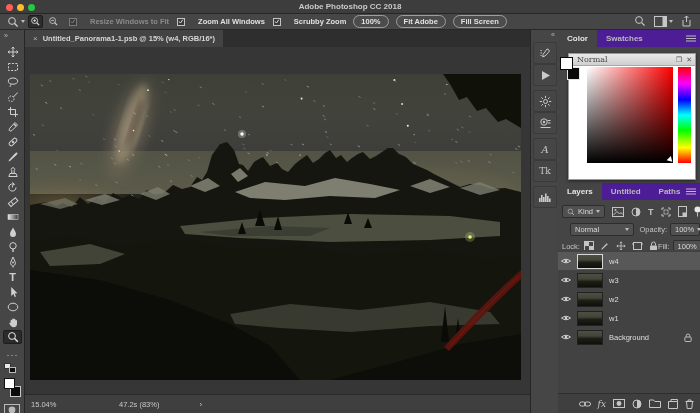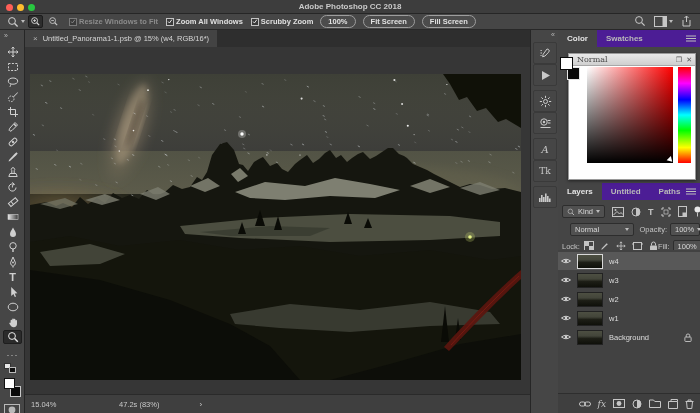--- a/index.html
+++ b/index.html
@@ -13,42 +13,42 @@
   .light{width:7px;height:7px;border-radius:50%}
   .l-red{background:#ff5f57}.l-yel{background:#febc2e}.l-grn{background:#28c840}
   .win-title{font-size:8px;font-weight:bold;color:#cacaca}
 
   
   .optionsbar{position:absolute;left:0;top:14px;width:700px;height:16px;background:#464646;border-bottom:1px solid #282828;display:flex;align-items:center}
   .ob-toolicon{margin-left:7px;display:flex;align-items:center;gap:2px}
   .chev{width:0;height:0;border-left:2.5px solid transparent;border-right:2.5px solid transparent;border-top:3px solid #bdbdbd}
   .ob-zbtn{width:15px;height:13px;margin-left:3px;border-radius:2px;display:flex;align-items:center;justify-content:center}
   .ob-zbtn.active{background:#2d2d2d;border:1px solid #1d1d1d}
-  .cbrow{display:flex;align-items:center;margin-left:8px;gap:2px;white-space:nowrap}
+  .cbrow{display:flex;align-items:center;margin-left:8px;gap:13px;white-space:nowrap}
   .cbox{width:8px;height:8px;border:1px solid #c3c3c3;background:#3a3a3a;display:flex;align-items:center;justify-content:center}
   .cbox.dis{border-color:#7a7a7a}
   .cblabel{font-size:7.5px;font-weight:bold;color:#e0e0e0}
   .cblabel.dis{color:#8b8b8b}
   .ob-btn{margin-left:7px;height:13px;line-height:11px;padding:0 7px;border:1px solid #9d9d9d;border-radius:7px;background:#4c4c4c;font-size:7.5px;font-weight:bold;color:#e2e2e2}
   .ob-right{position:absolute;right:8px;top:15px;display:flex;align-items:center;gap:8px}
 
   
   .toolbar{position:absolute;left:0;top:30px;width:25px;height:383px;background:#464646;border-right:1px solid #262626}
   .tb-expand{position:absolute;left:4px;top:2px;color:#b8b8b8;font-size:7px;letter-spacing:-1px}
   .tool{position:absolute;left:3px;width:19px;height:14px;display:flex;align-items:center;justify-content:center}
   .tool.active{background:#2b2b2b;border-radius:2px;border:1px solid #1e1e1e}
   .tool-ellipsis{color:#c9c9c9;font-size:9px;letter-spacing:1px}
   .swatch-fg{position:absolute;left:4px;width:11px;height:11px;background:#fff;border:1px solid #111;z-index:2}
   .swatch-bg{position:absolute;left:10px;width:11px;height:11px;background:#0a0a0a;border:1px solid #c9c9c9;z-index:1}
 
   
   .tabbar{position:absolute;left:25px;top:30px;width:505px;height:17px;background:#2e2e2e}
   .doc-tab{position:absolute;left:0;top:0;height:17px;padding:0 8px;background:#434343;display:flex;align-items:center;gap:5px}
   .doc-close{color:#b0b0b0;font-size:8px}
-  .doc-title{font-size:7.5px;font-weight:normal;color:#d6d6d6;white-space:nowrap}
+  .doc-title{font-size:7.5px;font-weight:bold;color:#d6d6d6;white-space:nowrap}
   .canvas{position:absolute;left:25px;top:47px;width:505px;height:347px;background:#363636;overflow:hidden}
   .artwork{position:absolute;left:5px;top:27px;width:491px;height:306px}
 
   
   .statusbar{position:absolute;left:25px;top:394px;width:505px;height:19px;background:#3f3f3f;border-top:1px solid #2a2a2a;display:flex;align-items:center}
   .st-zoom{margin-left:6px;width:60px;color:#c9c9c9;font-size:7.5px}
   .st-info{margin-left:28px;color:#c9c9c9;font-size:7.5px}
   .st-chev{margin-left:40px;color:#c9c9c9;font-size:8px}
 
   
@@ -148,21 +148,21 @@
   </div>
   <div class="cbrow">
     <div class="cbox">
       <svg width="7" height="7" viewBox="0 0 8 8">
           <polyline points="1.5,4 3.2,6 6.5,1.5" fill="none" stroke="#f0f0f0" stroke-width="1.2"></polyline>
         </svg>
     </div>
     <span class="cblabel">Scrubby Zoom</span>
   </div>
   <button class="ob-btn">100%</button>
-  <button class="ob-btn">Fit Screen</button>
+  <button class="ob-btn">Fit Adobe</button>
   <button class="ob-btn">Fill Screen</button>
 </div>
 <div class="ob-right">
   <svg width="12" height="12" viewBox="0 0 12 12">
       <circle cx="5" cy="5" r="3.4" fill="none" stroke="#c6c6c6"></circle>
       <line x1="7.6" y1="7.6" x2="10.6" y2="10.6" stroke="#c6c6c6" stroke-width="1.3"></line>
     </svg>
   <span style="display:flex;align-items:center;gap:2px">
     <svg width="13" height="11" viewBox="0 0 13 11">
         <rect x="0.5" y="0.5" width="12" height="10" fill="none" stroke="#c6c6c6"></rect>

